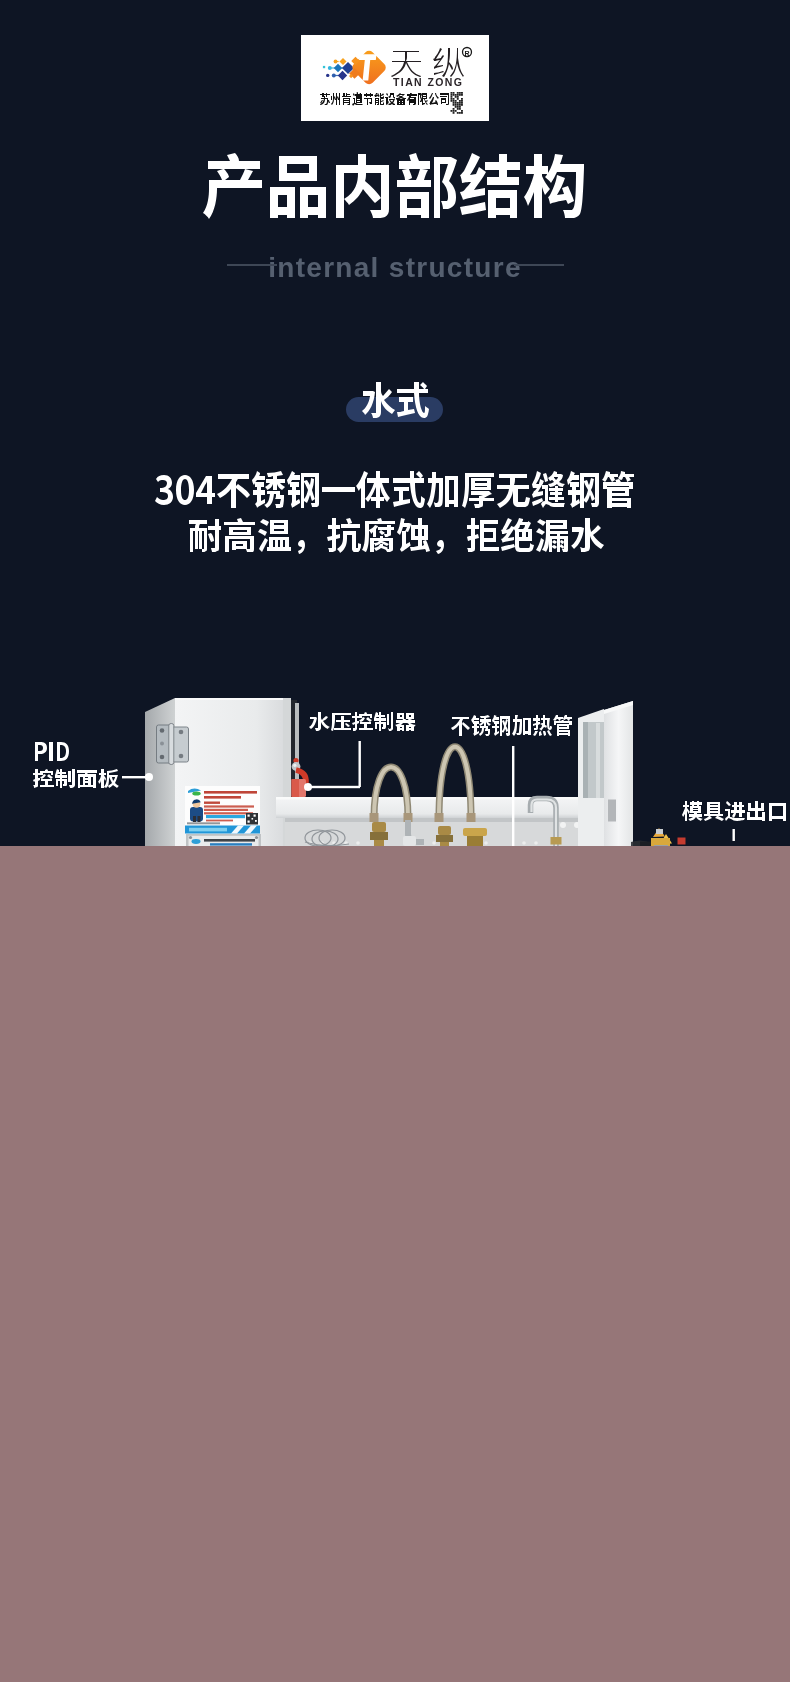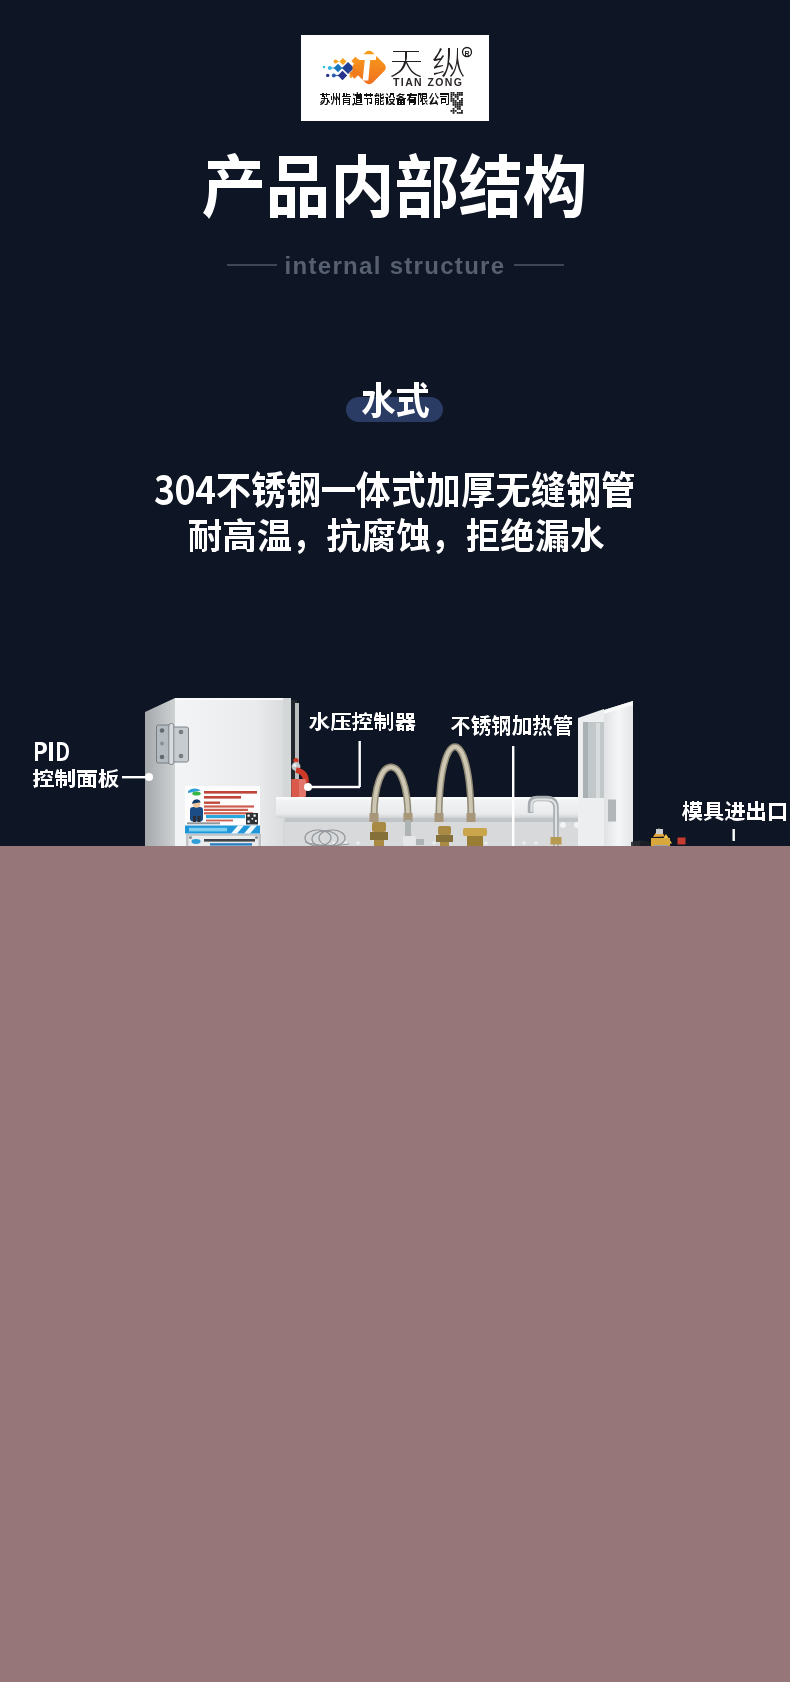--- a/index.html
+++ b/index.html
@@ -1,19 +1,19 @@
 <!DOCTYPE html>
 <html><head><meta charset="utf-8">
 <style>
 html,body{margin:0;padding:0;}
 body{width:790px;height:1682px;overflow:hidden;font-family:"Liberation Sans",sans-serif;}
 .page{position:absolute;left:0;top:0;width:790px;height:1682px;background:#0e1524;}
 .mauve{position:absolute;left:0;top:846px;width:790px;height:836px;background:#967678;}
 .logobox{position:absolute;left:301px;top:35px;width:188px;height:86px;background:#ffffff;}
-.subtitle{position:absolute;left:0;top:252px;width:790px;text-align:center;color:#566070;font-size:24px;font-weight:bold;letter-spacing:1.3px;}
+.subtitle{position:absolute;left:0;top:252px;width:790px;text-align:center;color:#566070;font-size:28px;font-weight:bold;letter-spacing:1.3px;}
 .dash{position:absolute;top:264px;height:2px;background:#3e4756;}
 svg.ov{position:absolute;left:0;top:0;}
 </style></head>
 <body>
 
 <div class="page">
 
 <div class="mauve"></div>
 
 <div class="logobox"></div>

